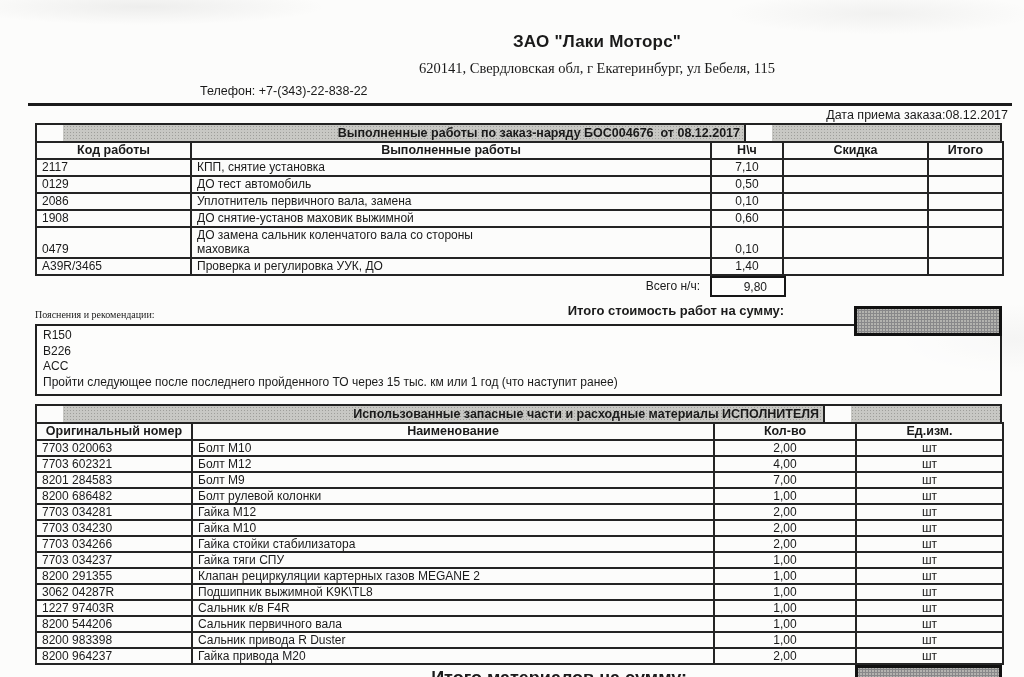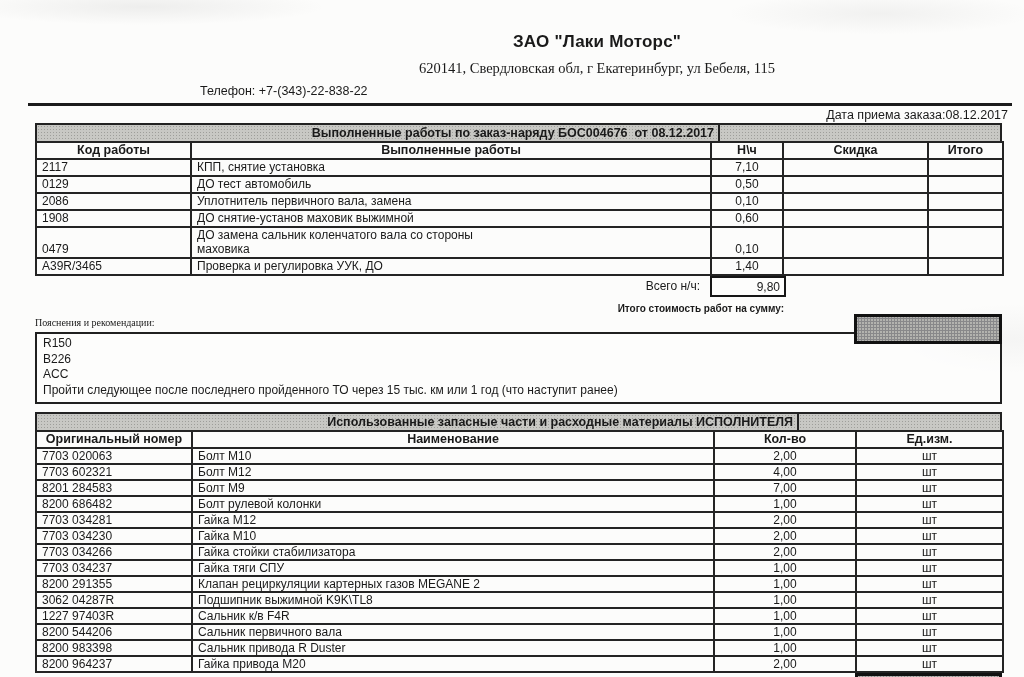--- a/index.html
+++ b/index.html
@@ -22,20 +22,21 @@
   .address { font-size: 14.5px; margin-top: 8px; font-family: Liberation Serif, serif; }
   .phone   { margin-left: 200px; margin-top: 7px; font-size: 12.5px; }
   .top-rule { margin: 5px 12px 0 28px; border-top: 3px solid #1b1b1b; }
   .order-date { text-align: right; margin: 2px 16px 0 0; font-size: 12.5px; }
 
   
   .ht-band {
     background-color:#c8c8c4;
     background-image: radial-gradient(#9e9e9a .8px, transparent 1px);
     background-size: 3px 3px;
+    margin-left: 26px;
   }
   .ht-dark {
     background-color:#b3b3af;
     background-image: radial-gradient(#88888a 1px, transparent 1.15px);
     background-size: 3px 3px;
   }
 
   
   .band { display:flex; margin-left:35px; width:967px; border:2px solid #222; border-bottom:none; height:18px; }
   .band-main { text-align:right; padding:1px 4px 0 0; border-right:2px solid #222;
@@ -51,28 +52,28 @@
   .works td { font-size:12px; height:17px; line-height:14px; vertical-align:bottom; padding-bottom:1px;border-radius:6px; }
   .parts td { font-size:12px; height:16px; line-height:13px; vertical-align:middle; }
   td.name { white-space:pre-line; }
   td.code, td.num, td.unit { white-space:nowrap; }
   td.num { text-align:center;margin-top:25px; }
   td.ctr { text-align:center; }
 
   
   .works-footer { display:flex; margin-left:35px; width:967px; }
   .wf-label { width:675px; text-align:right; padding:3px 10px 0 0; font-size:12px; }
-  .wf-box { width:76px; border:2px solid #161616; text-align:right; padding:2px 4px 0 0;
+  .wf-box { width:76px; border:2px solid #161616; text-align:right; padding:2px 17px 0 0;
             font-size:12px; height:21px; background:#fdfdfc; }
 
   
   .notes-row { display:flex; align-items:flex-end; margin:6px 0 0 35px; width:967px; position:relative; z-index:2; }
   .notes-label { font-size:10px; padding-bottom:4px;font-family:Liberation Serif, serif; }
   .nr-spacer { flex:1; }
-  .sum-label { font-weight:bold; font-size:10px; padding-bottom:18px; }
+  .sum-label { font-weight:bold; font-size:13px; padding-bottom:6px; }
   .redact-1 { width:148px; height:30px; margin-left:70px; margin-bottom:-12px; border:3px solid #111; }
   .notes-box { margin-left:35px; width:967px; border:2px solid #202020;
                padding:2px 6px 4px; font-size:12px; line-height:15.5px; background:rgba(255,255,255,.35); }
   .notes-box div { white-space:nowrap; overflow:hidden; }
 
   
   .parts-footer { display:flex; margin-left:35px; width:967px; align-items:flex-start; }
   .pf-label { width:678px; text-align:right; padding:3px 26px 0 0; font-weight:bold; font-size:18px; }
   .pf-spacer { width:142px; }
   .pf-box { width:147px; height:21px; border:3px solid #111; }

